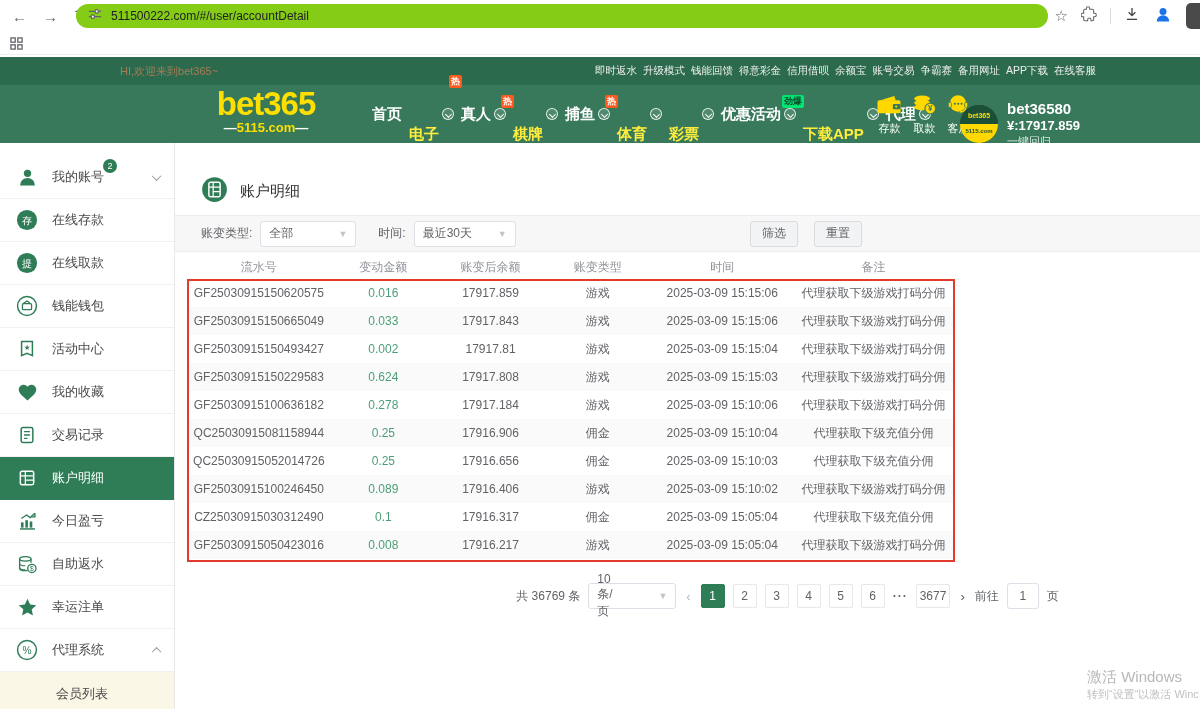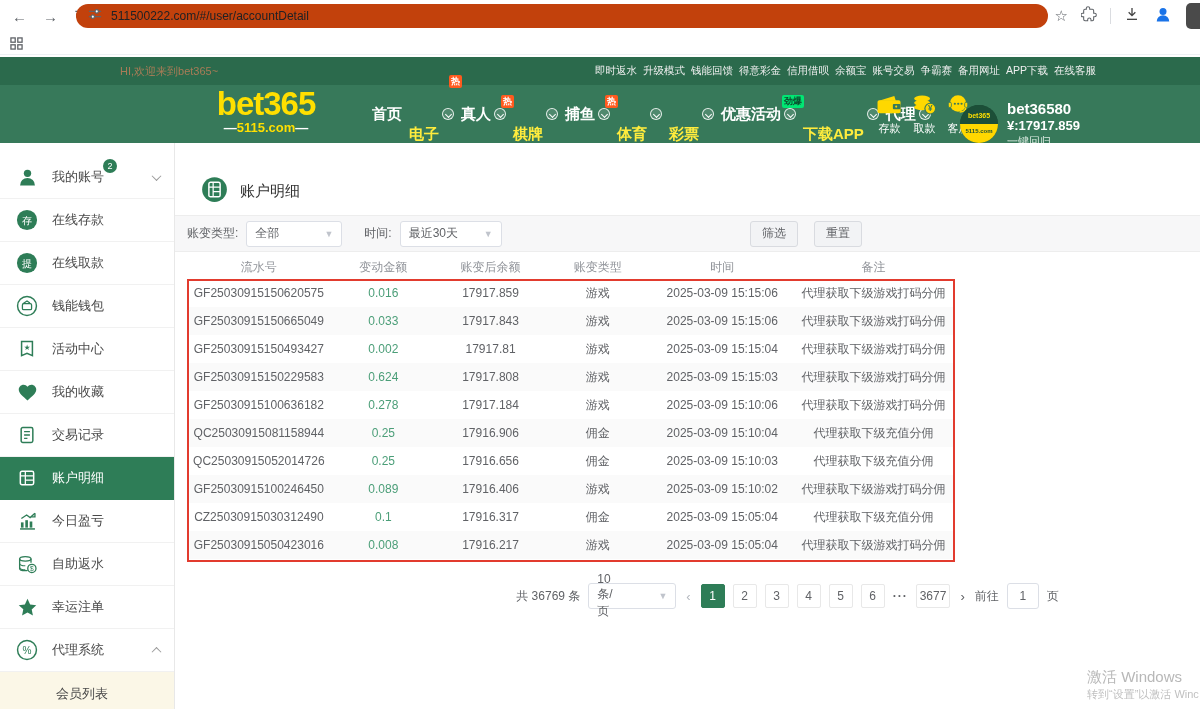--- a/index.html
+++ b/index.html
@@ -3,21 +3,21 @@
 <meta charset="utf-8">
 <style>
   * { margin:0; padding:0; box-sizing:border-box; }
   html,body { width:1200px; height:709px; overflow:hidden; }
   body { position:relative; font-family:"Liberation Sans","DejaVu Sans",sans-serif; background:#fff; }
 
   
   .chrome { position:absolute; top:0; left:0; right:0; height:32px; background:#fff; }
   .nav-btns { position:absolute; left:12px; top:0; height:32px; display:flex; align-items:center; gap:16px; color:#5f6368; font-size:15px; }
   .nav-btns span { cursor:pointer; }
-  .url-pill { position:absolute; left:76px; top:4px; width:972px; height:24px; background:#c2410c; border-radius:12px; display:flex; align-items:center; padding:0 12px; gap:9px; }
+  .url-pill { position:absolute; left:76px; top:4px; width:972px; height:24px; background:#84cc16; border-radius:12px; display:flex; align-items:center; padding:0 12px; gap:9px; }
   .url-text { font-size:12px; color:#202124; white-space:nowrap; }
   .chrome-right { position:absolute; right:-12px; top:0; height:32px; display:flex; align-items:center; gap:13px; }
   .divider-v { width:1px; height:16px; background:#dadce0; }
   .edge-chip { width:26px; height:26px; border-radius:5px; background:#4a4a4a; flex:none; }
   .bookmarks { position:absolute; top:32px; left:0; right:0; height:23px; background:#fff; border-bottom:1px solid #eef1f4; }
   .apps-grid { position:absolute; left:10px; top:4px; cursor:pointer; }
 
   
   .topbar { position:absolute; top:57px; left:0; right:0; height:28px; background:#2b6a4c; display:flex; align-items:center; }
   .welcome { margin-left:120px; color:#a87c57; font-size:11px; white-space:nowrap; }
@@ -64,21 +64,21 @@
   .side-item.active .side-label { color:#fff; }
   .side-item.sub { background:#fbf7e7; border-bottom:none; }
   .side-item.sub .side-label { margin-left:41px; }
 
   
   .main { position:absolute; top:143px; left:175px; right:0; bottom:0; background:#fff; }
   .page-title { position:absolute; left:26px; top:33px; display:flex; align-items:center; gap:12px; }
   .page-title-text { font-size:15px; color:#333; }
   .filter-bar { position:absolute; left:0; right:0; top:72px; height:37px; background:#f7f7f8; border-top:1px solid #ededed; border-bottom:1px solid #ededed; display:flex; align-items:center; }
   .f-label { color:#606266; font-size:12px; }
-  .f-label.first { margin-left:12px; }
+  .f-label.first { margin-left:26px; }
   .f-label.second { margin-left:22px; }
   .select { width:96px; height:26px; margin-left:8px; background:#fff; border:1px solid #dcdfe6; border-radius:3px; display:flex; align-items:center; justify-content:space-between; padding:0 8px; font-size:12px; color:#606266; cursor:pointer; }
   .select.time { width:102px; }
   .sel-arrow { color:#c0c4cc; font-size:9px; }
   .filter-btns { position:absolute; right:338px; display:flex; gap:16px; }
   .btn { width:48px; height:26px; background:#f2f3f5; border:1px solid #d9dbe0; border-radius:3px; font-size:12px; color:#606266; display:flex; align-items:center; justify-content:center; cursor:pointer; }
   .table { position:absolute; left:13px; top:112px; width:766px; }
   .t-head { display:flex; height:24px; align-items:center; color:#909399; font-size:12px; }
   .t-row { display:flex; height:28px; align-items:center; font-size:12px; color:#606266; }
   .t-row.alt { background:#fafafa; }

